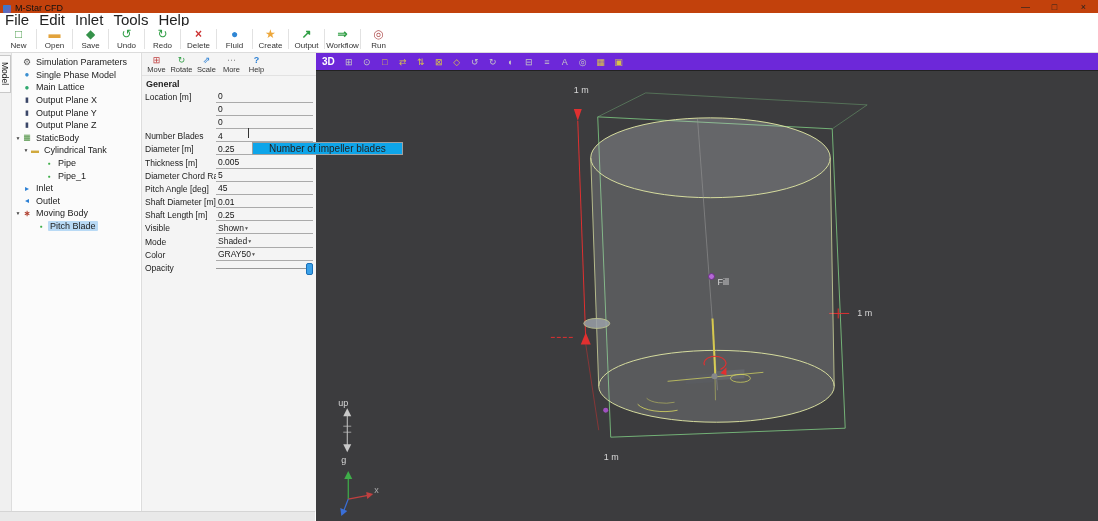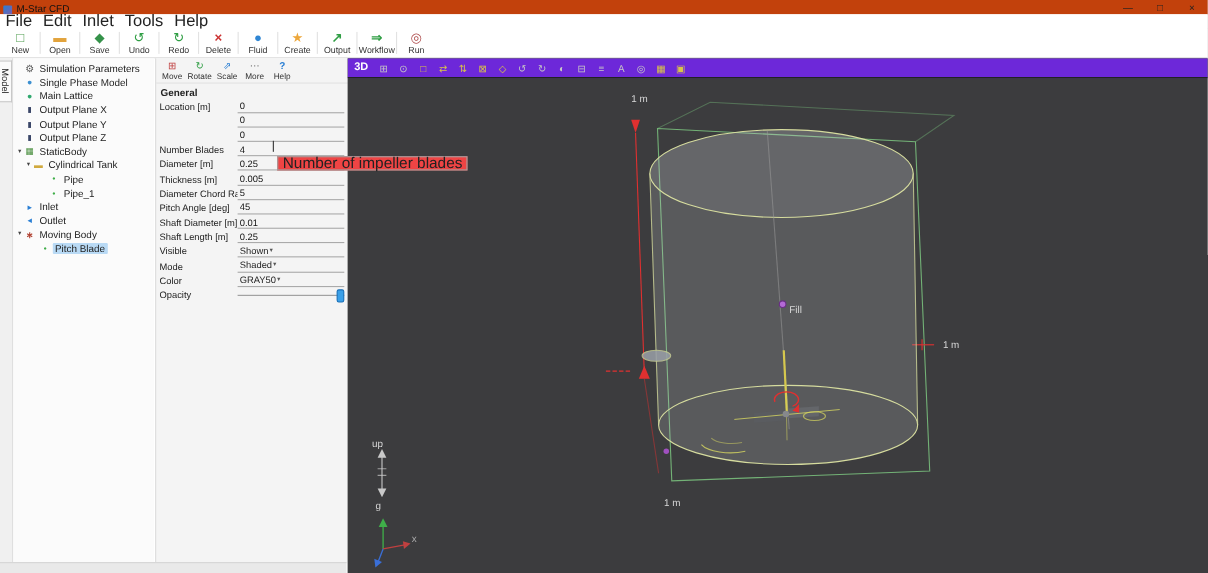--- a/index.html
+++ b/index.html
@@ -51,21 +51,21 @@
   .psection{font-weight:bold;font-size:9px;padding:3px 4px 1px}
   .prow{display:flex;align-items:center;height:13.2px;padding:0 3px}
   .plabel{width:71px;font-size:8.5px;white-space:nowrap;overflow:hidden;flex:none}
   .pinput{flex:1;min-width:0;border:none;border-bottom:1px solid #aaa;background:transparent;font-size:8.5px;height:11px;padding:0 2px;font-family:inherit;color:#111}
   .pselect{flex:1;border-bottom:1px solid #aaa;display:flex;justify-content:flex-start;align-items:center;font-size:8.5px;height:11px;padding:0 2px}
   .chev{font-size:5px;color:#555}
   .slider{flex:1;position:relative;height:11px}
   .slider-track{position:absolute;left:0;right:0;top:5px;height:1px;background:#999}
   .slider-handle{position:absolute;right:0;top:0;width:5px;height:10px;background:#3aa0e8;border:1px solid #1a70b8;border-radius:2px}
 
-  .tooltip{position:absolute;left:252px;top:142px;background:#ef4444;border:1px solid #a0a0a0;font-size:14px;line-height:11px;padding:0 4px;z-index:60;white-space:nowrap}
+  .tooltip{position:absolute;left:252px;top:142px;background:#0ea5e9;border:1px solid #a0a0a0;font-size:10px;line-height:11px;padding:0 16px;z-index:60;white-space:nowrap}
   .ibeam{position:absolute;left:248px;top:128px;width:1px;height:10px;background:#333;z-index:61}
 
   .bottom-strip{position:absolute;left:0;bottom:0;width:315px;height:9px;background:#e9e9e9;border-top:1px solid #d5d5d5}
 
   
   .viewport{position:absolute;left:316px;top:53px;right:0;bottom:0;background:#3c3c3e;overflow:hidden}
   .scene{position:absolute;left:0;top:0;width:100%;height:100%}
   .vtoolbar{position:absolute;left:0;top:0;right:0;height:17px;background:#6d28d9;border-bottom:1px solid #222;
             display:flex;align-items:center;gap:4px;padding:0 6px;z-index:5}
   .vmode{color:#fff;font-weight:bold;font-size:10px;margin-right:3px}

